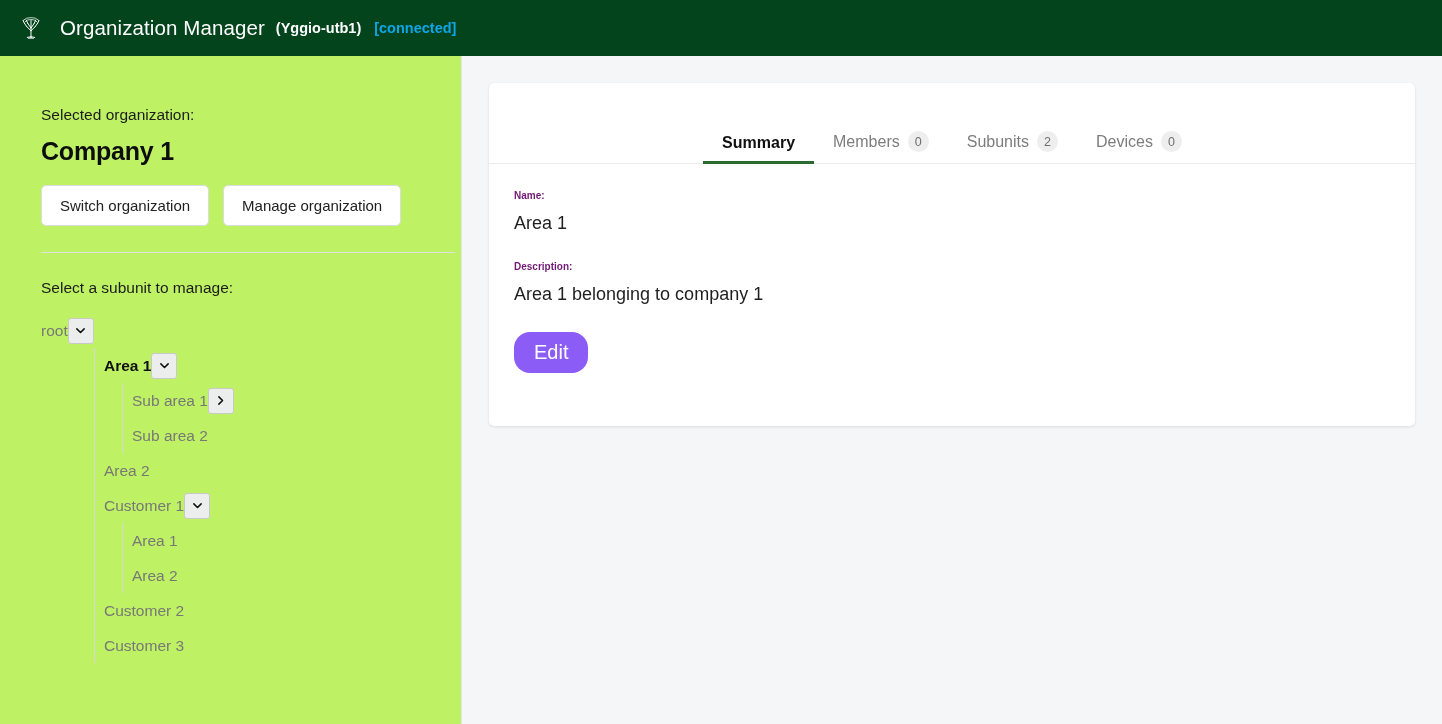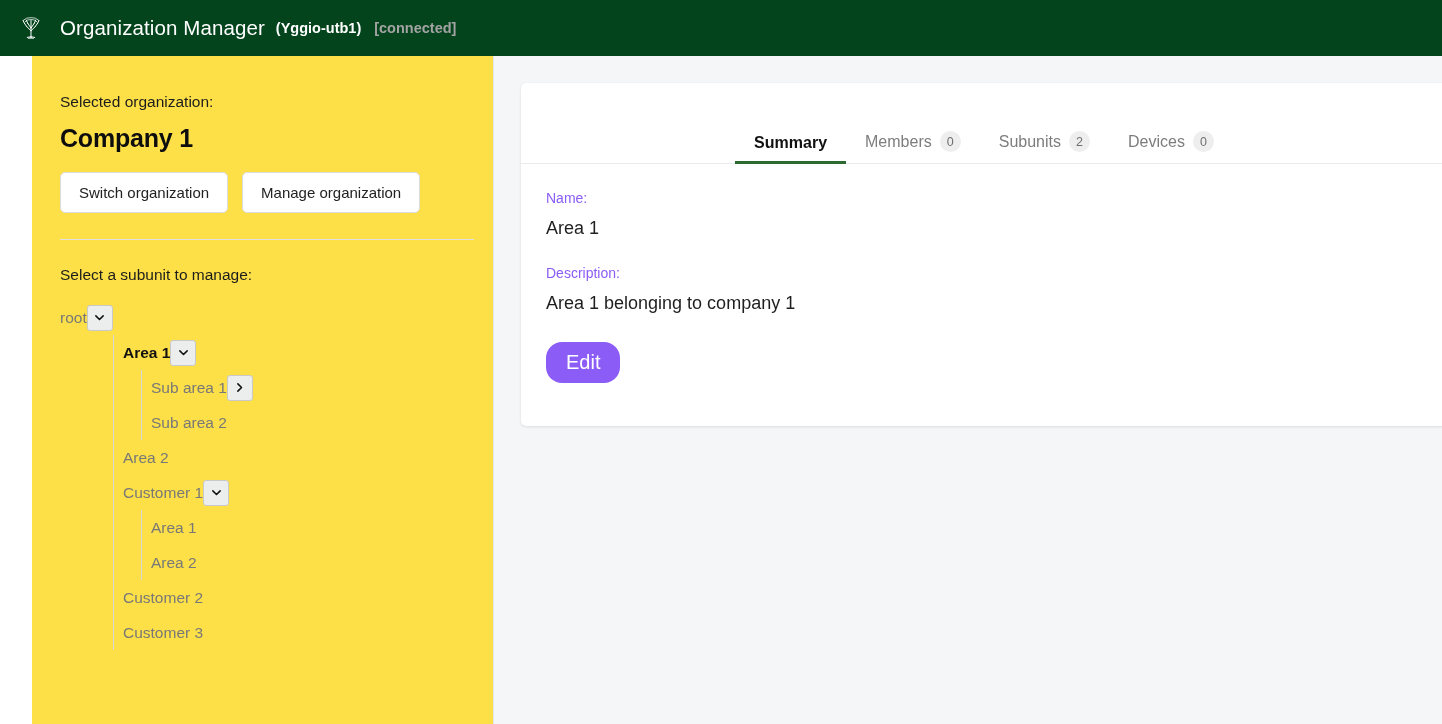--- a/index.html
+++ b/index.html
@@ -37,42 +37,41 @@
     white-space: nowrap;
   }
   .app-instance {
     color: #ffffff;
     font-size: 14.5px;
     font-weight: bold;
     margin-left: 11px;
     white-space: nowrap;
   }
   .app-conn {
-    color: #a3a3a3;
+    color: #0ea5e9;
     font-size: 14.5px;
     font-weight: bold;
     margin-left: 13px;
     white-space: nowrap;
   }
 
   
   .app-body {
     display: flex;
     height: 668px;
     width: 1442px;
   }
   .sidebar {
     width: 462px;
     flex: 0 0 462px;
-    background: #fde047;
+    background: #bef264;
     border-right: 1px solid #e3e5e8;
-    padding: 3px;
+    padding: 16px;
     overflow: hidden;
     position: relative;
-    margin-left: 32px;
   }
   .content {
     flex: 1 1 auto;
     background: #f5f6f8;
     padding: 27px 28px 0 27px;
     overflow: hidden;
   }
 
   
   .sb-inner { padding: 34px 24px 0 25px; }
@@ -210,23 +209,23 @@
     height: 21px;
     border-radius: 11px;
     background: #eeeeee;
     color: #6f6f6f;
     font-size: 12.5px;
     font-weight: normal;
     padding: 0 6px;
   }
   .card-body { padding: 26px 25px 0 25px; }
   .field-label {
-    font-size: 14px;
-    font-weight: normal;
-    color: #8b5cf6;
+    font-size: 10px;
+    font-weight: bold;
+    color: #701a75;
     line-height: 1.2;
   }
   .field-value {
     font-size: 18px;
     color: #1f1f1f;
     margin-top: 10px;
     line-height: 1.25;
   }
   .field-gap { height: 26px; }
   .btn-edit {

